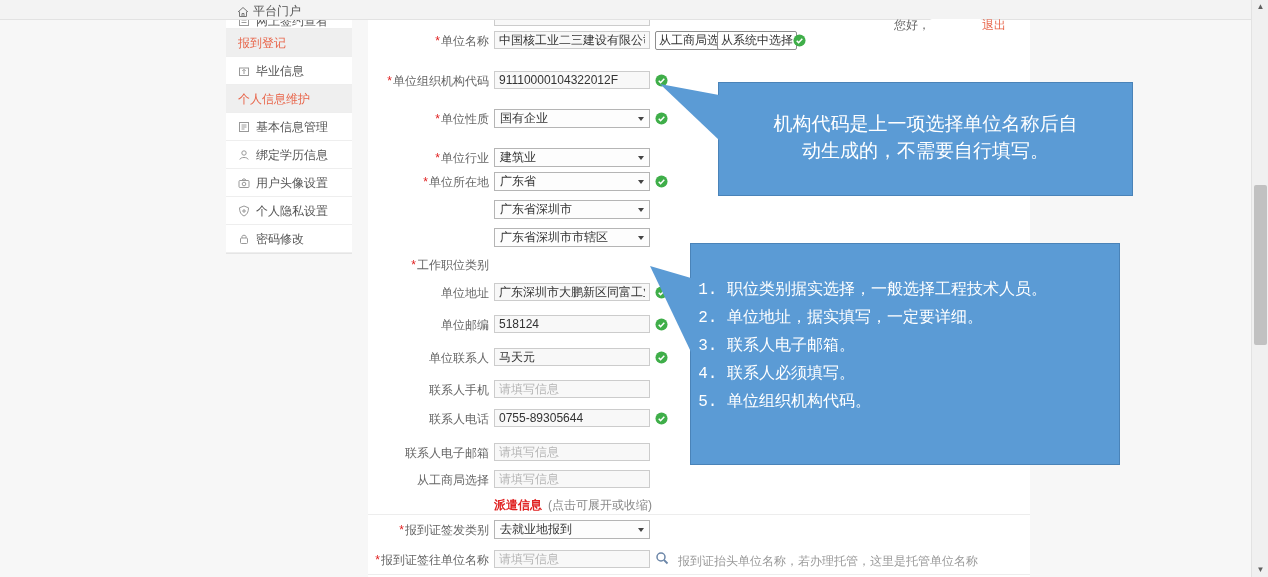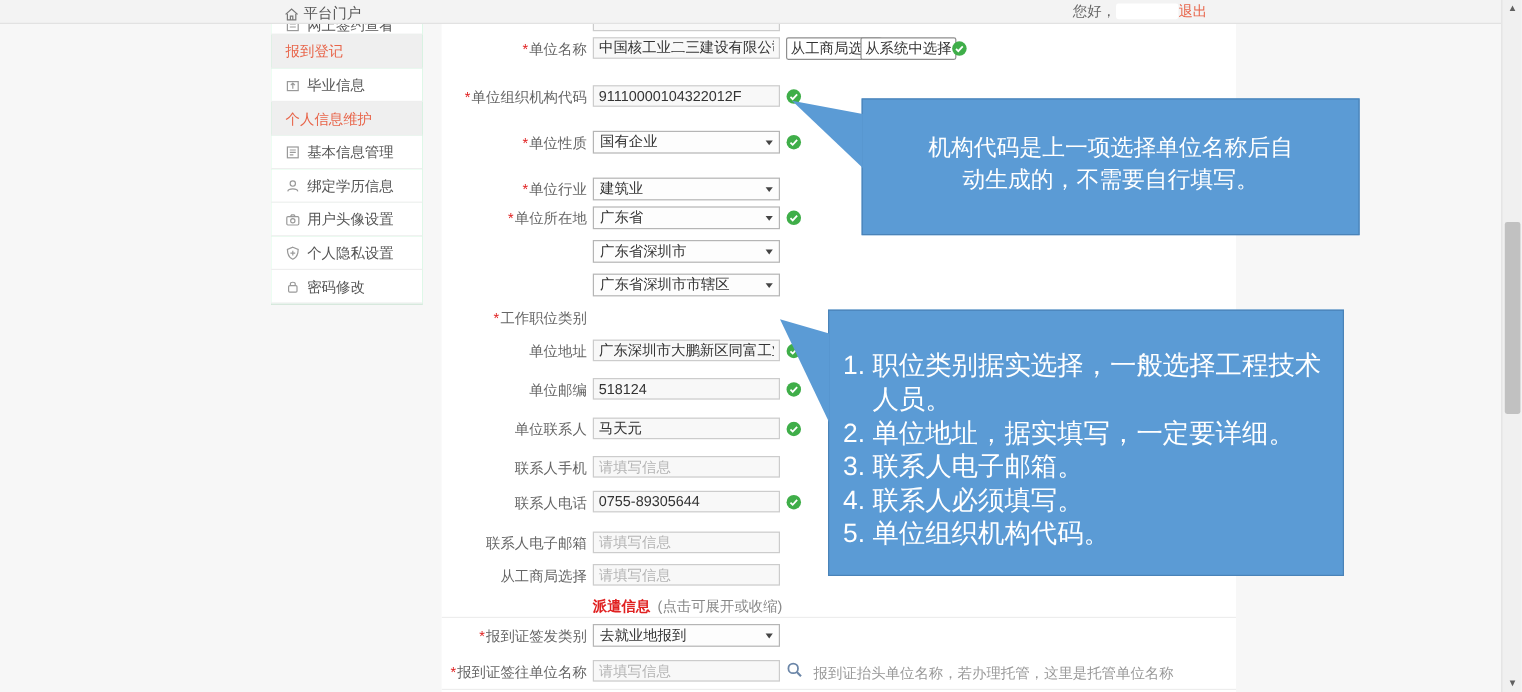--- a/index.html
+++ b/index.html
@@ -4,21 +4,21 @@
 <style>
   * { margin:0; padding:0; box-sizing:border-box; }
   html,body { width:1268px; height:577px; overflow:hidden;
     font-family:"Liberation Sans","DejaVu Sans",sans-serif; background:#f7f7f7; }
 
   
   .topbar { position:absolute; left:0; top:0; width:1251px; height:20px;
     background:#f3f3f3; border-bottom:1px solid #e2e2e2; z-index:3; }
   .brand { position:absolute; left:237px; top:3px; font-size:12px; color:#555;
     display:flex; align-items:center; gap:4px; }
-  .top-right { position:absolute; right:245px; top:1px; font-size:12px; color:#666;
+  .top-right { position:absolute; right:245px; top:17px; font-size:12px; color:#666;
     display:flex; align-items:center; gap:0; }
   .user-redact { display:inline-block; width:52px; height:13px; background:#fff; border-radius:2px; }
   .logout { color:#e8654a; cursor:pointer; }
 
   
   .sidebar { position:absolute; left:226px; top:20px; width:126px; background:#86efac;
     border-bottom:1px solid #e5e5e5; z-index:2; }
   .side-item { height:28px; line-height:28px; padding-left:12px; font-size:12px; color:#555;
     border-bottom:1px solid #eee; display:flex; align-items:center; gap:6px; background:#fff; }
   .side-item.section { background:#efefef; color:#e8654a; }
@@ -48,21 +48,21 @@
   .dispatch-title { position:absolute; left:126px; top:0; color:#e02020; font-weight:bold; font-size:12px; }
   .dispatch-hint { position:absolute; left:180px; top:0; color:#888; font-size:12px; }
   .field-hint { position:absolute; left:310px; top:3px; color:#999; font-size:12px; white-space:nowrap; }
   .mag { position:absolute; left:287px; top:1px; }
   .divider { position:absolute; left:0; width:100%; border-top:1px solid #ededed; }
 
   
   .callout { position:absolute; background:#5b9bd5; border:1px solid #4a83b8; color:#fff; z-index:4; }
   .co1 { left:718px; top:82px; width:415px; height:114px; text-align:center;
     font-size:19px; line-height:27px; padding:27px 46px 0 46px; }
-  .co2 { left:690px; top:258px; width:430px; height:222px; font-size:22px; }
+  .co2 { left:690px; top:243px; width:430px; height:222px; font-size:16px;font-family:Liberation Mono, monospace; }
   .co2 ol { margin:32px 4px 0 0; padding-left:36px; line-height:28px; list-style:decimal; }
   .co-tri { position:absolute; z-index:5; }
 
   
   .scrollbar { position:absolute; right:0; top:0; width:17px; height:577px; background:#f0f0f0;
     border-left:1px solid #e2e2e2; z-index:6; }
   .sb-arrow { position:absolute; left:0; width:17px; height:14px; text-align:center;
     font-size:8px; color:#606060; line-height:14px; cursor:pointer; }
   .sb-thumb { position:absolute; left:2px; width:13px; top:185px; height:160px;
     background:#c1c1c1; border-radius:2px; cursor:pointer; }

